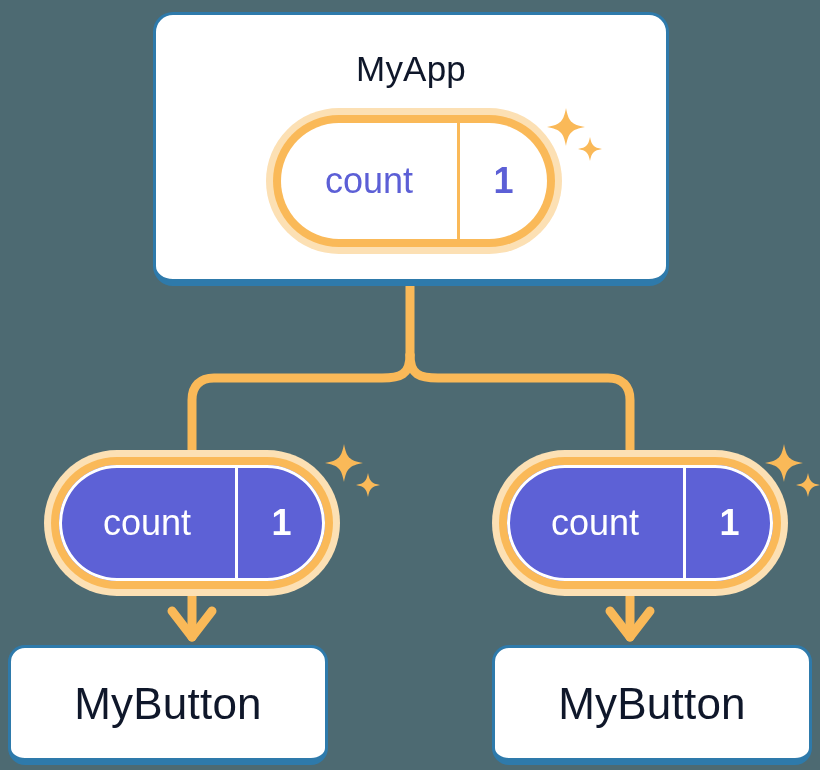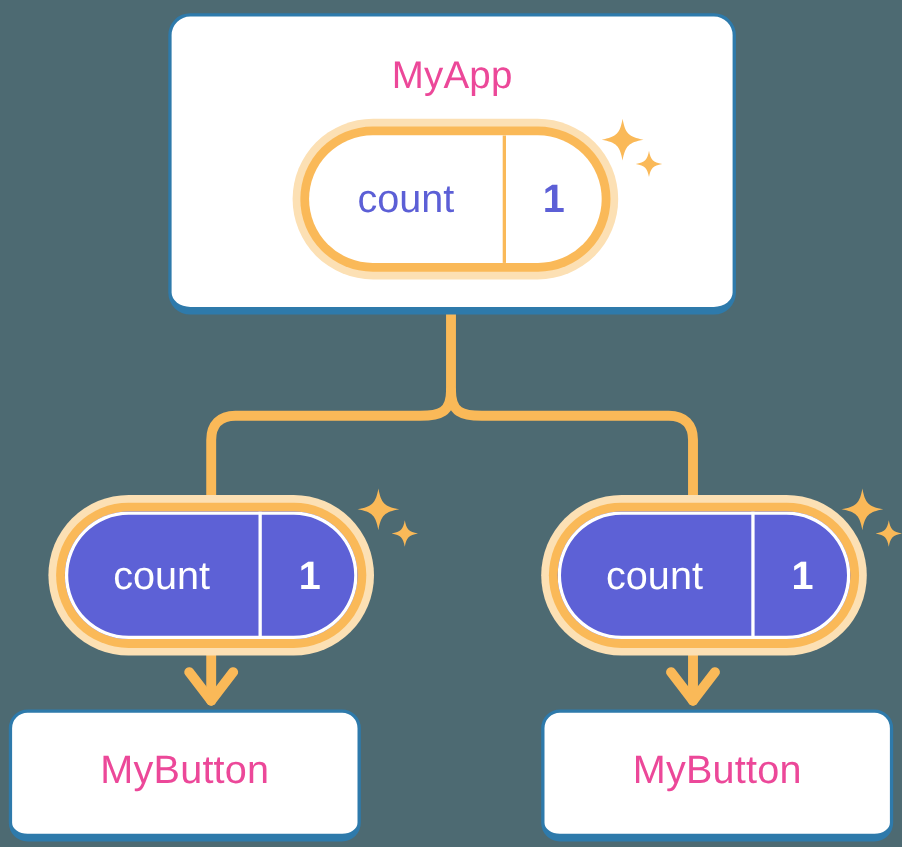--- a/index.html
+++ b/index.html
@@ -46,21 +46,21 @@
 
   #app-card {
     left: 153px;
     top: 12px;
     width: 516px;
     height: 274px;
     border-radius: 20px;
   }
 
   .card-title {
-    color: #ec4899;
+    color: #0f172a;
     font-size: 35px;
     font-weight: 400;
     letter-spacing: 0.2px;
     text-align: center;
     line-height: 1;
     user-select: none;
   }
 
   #app-card .card-title {
     margin-top: 36px;
@@ -69,21 +69,21 @@
   .btn-card {
     width: 320px;
     height: 120px;
     border-radius: 17px;
   }
   #btn-card-left  { left: 8px;   top: 645px; }
   #btn-card-right { left: 492px; top: 645px; }
 
   .btn-card .card-title {
     margin-top: 34px;
-    font-size: 36px;
+    font-size: 44px;
   }
 
   
   .pill-wrap {
     position: absolute;
     z-index: 4;
   }
   #app-pill  { left: 266px; top: 108px; }
   #pill-left { left: 44px;  top: 450px; }
   #pill-right{ left: 492px; top: 450px; }

